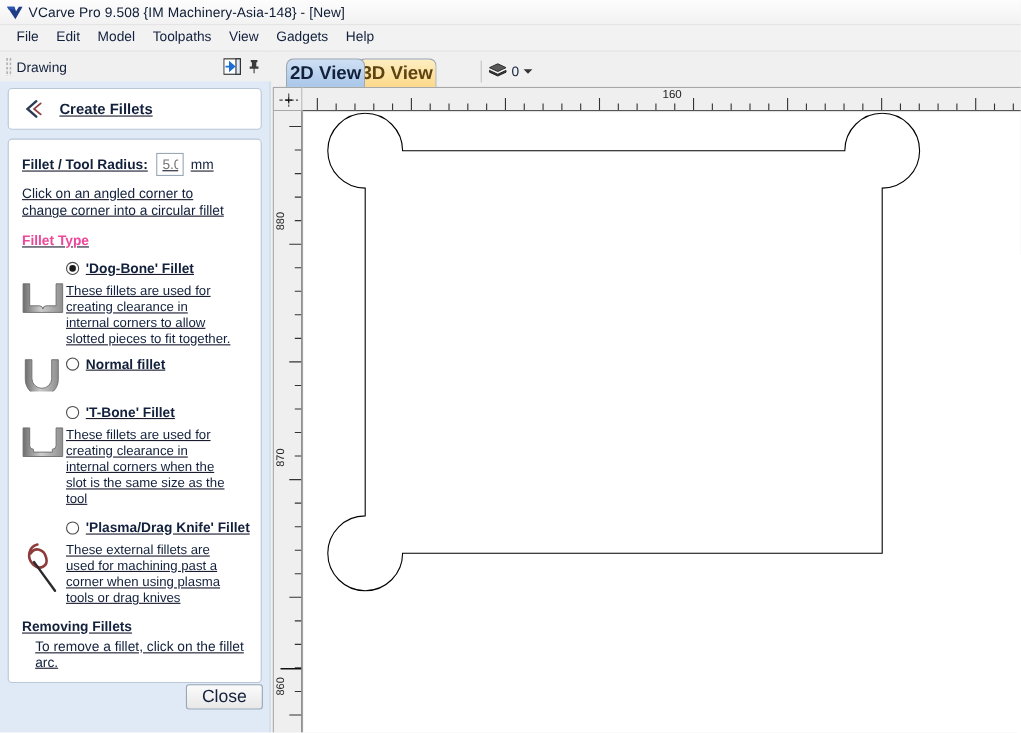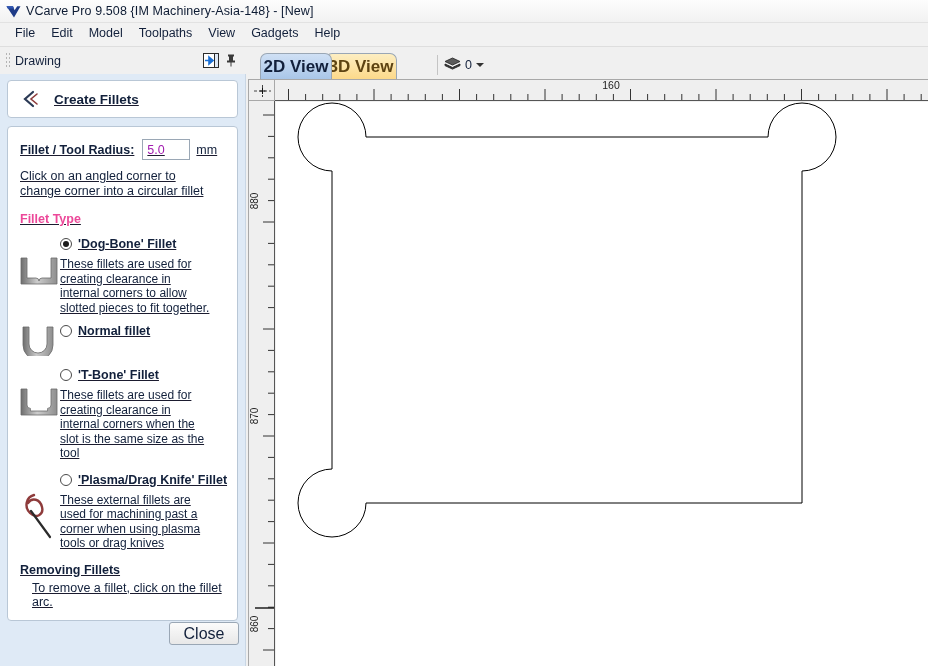--- a/index.html
+++ b/index.html
@@ -61,23 +61,23 @@
     height: 38px; display: flex; align-items: center; padding-left: 12px;
   }
   .backarrow { width: 26px; height: 18px; margin-right: 8px; flex: 0 0 auto; }
   .hdrcard .htxt { font-size: 13.5px; font-weight: bold; color: #12203b; }
 
   .bodycard { margin-top: 8px; height: 495px; padding: 12px 10px 0 12px; position: relative; }
 
   .row-radius { display: flex; align-items: center; }
   .lbl-radius { font-size: 12.5px; font-weight: bold; color: #12203b; }
   .inp-radius {
-    width: 48px; height: 21px; margin-left: 8px; margin-right: 6px;
+    width: 25px; height: 21px; margin-left: 8px; margin-right: 6px;
     border: 1px solid #9aa7b5; background: #fff; font-size: 12.5px;
-    font-family: "Liberation Sans", sans-serif; color: #a21caf;
+    font-family: "Liberation Sans", sans-serif; color: #737373;
     padding: 0 4px; outline: none;
   }
   .unit { font-size: 12.5px; color: #12203b; }
 
   .hint { margin-top: 9px; font-size: 12.5px; color: #12203b; line-height: 15px; width: 190px; }
 
   .secttl { margin-top: 13px; font-size: 12.5px; font-weight: bold; color: #ec4899; }
 
   .opt { margin-top: 9px; position: relative; min-height: 20px; }
   .optrow { display: flex; align-items: flex-start; }

